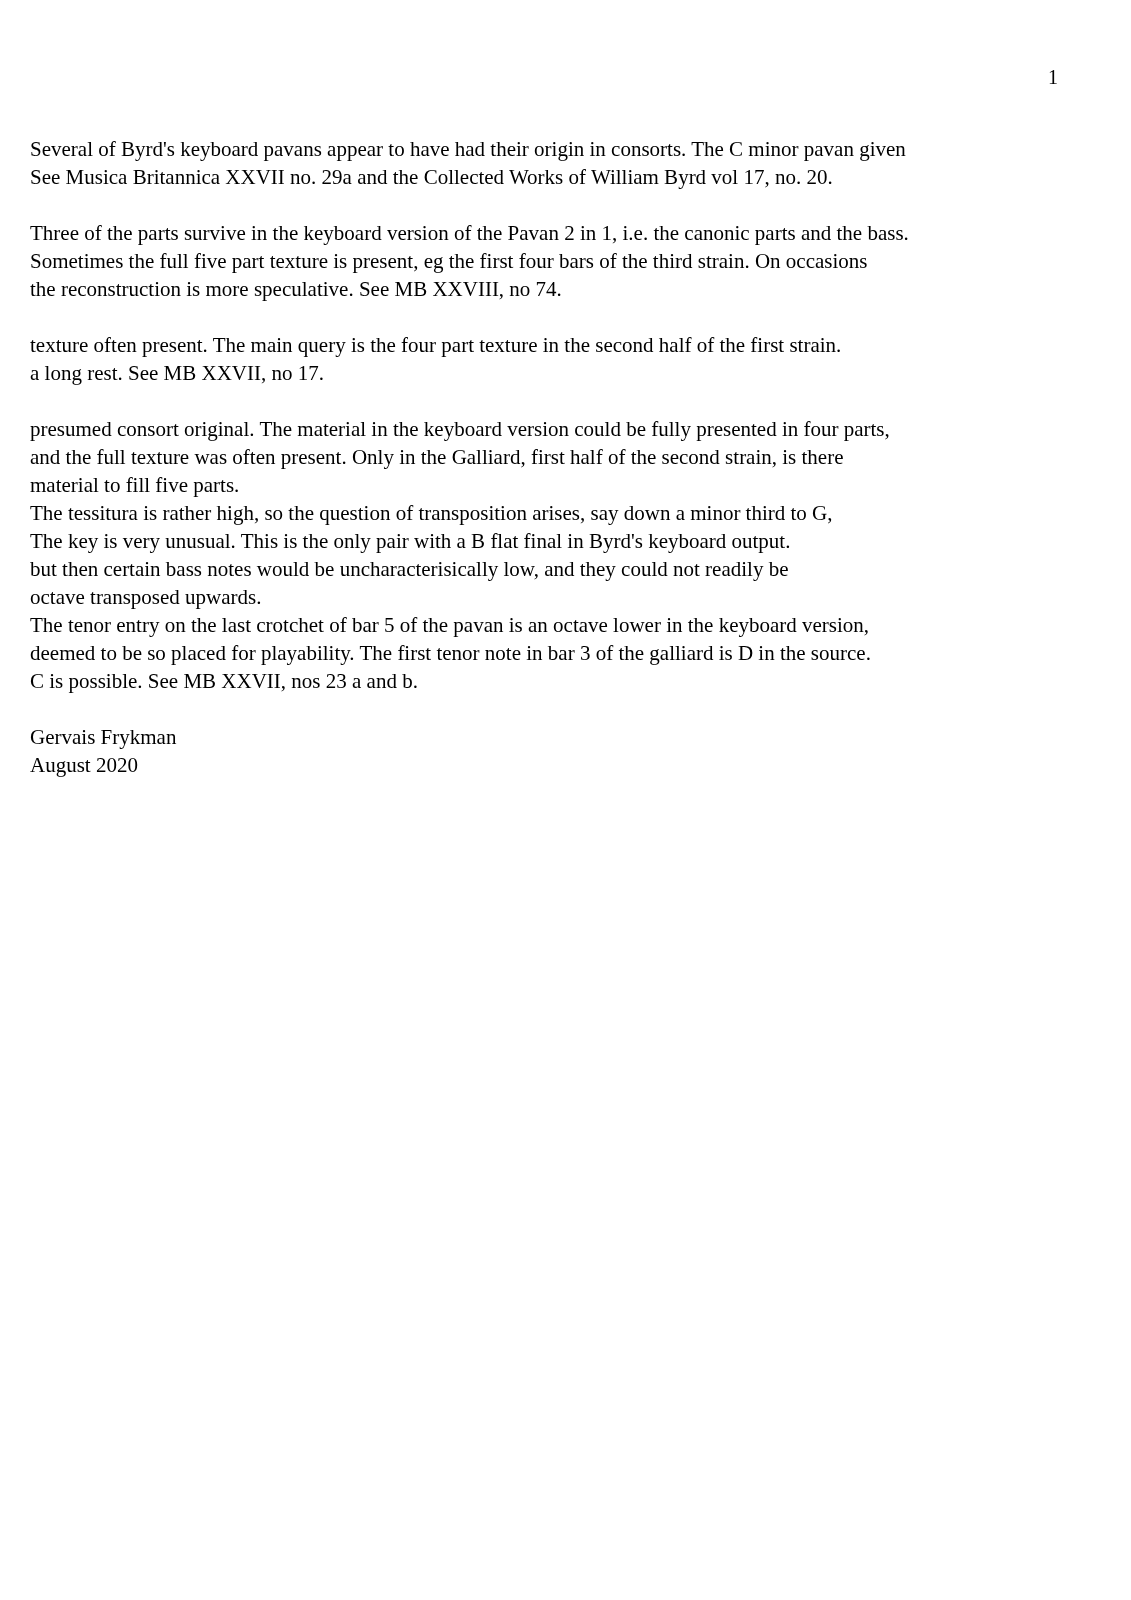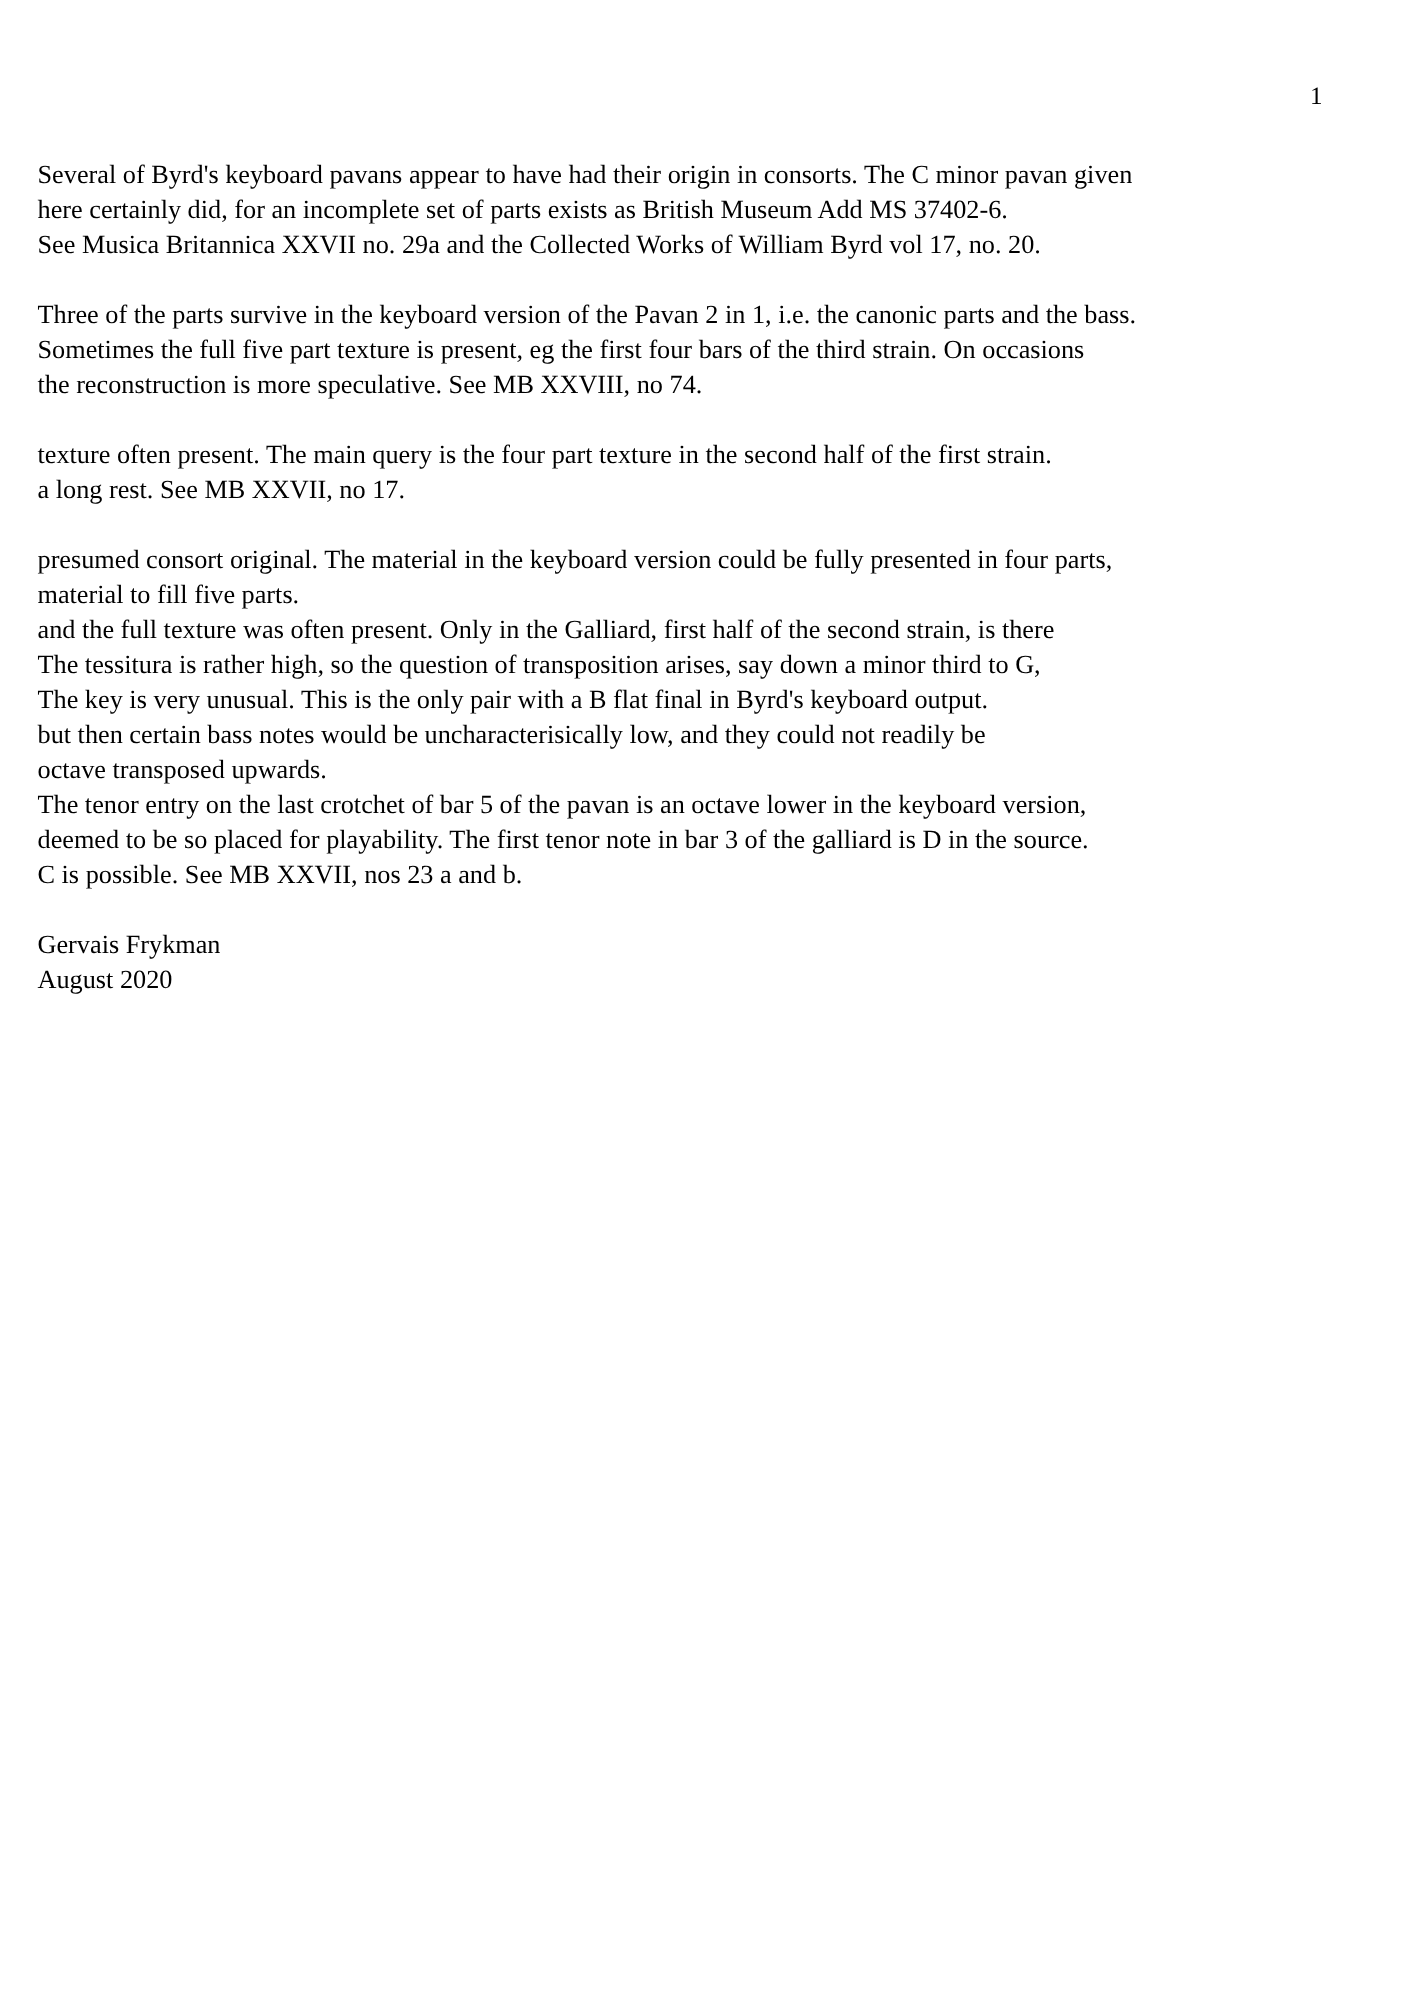--- a/index.html
+++ b/index.html
@@ -21,21 +21,21 @@
   .page-number {
     position: absolute;
     top: 66px;
     left: 1048px;
     font-size: 20px;
     line-height: 23px;
   }
   .content {
     position: absolute;
     left: 30px;
-    top: 125px;
+    top: 135px;
     width: 1075px;
   }
   .para {
     margin: 0 0 28px 0;
   }
   .line {
     min-height: 28px;
   }
   .signature {
     margin: 0;
@@ -45,39 +45,38 @@
 <body>
 
 <div class="page">
 
   <div class="page-number">1</div>
 
   <div class="content">
 
     <div class="para">
       <div class="line">Several of Byrd's keyboard pavans appear to have had their origin in consorts. The C minor pavan given</div>
-      <div class="line">here certainly did, for an incomplete set of parts exists as British Museum Add MS 37402-6.</div>
       <div class="line">See Musica Britannica XXVII no. 29a and the Collected Works of William Byrd vol 17, no. 20.</div>
     </div>
 
     <div class="para">
       <div class="line">Three of the parts survive in the keyboard version of the Pavan 2 in 1, i.e. the canonic parts and the bass.</div>
       <div class="line">Sometimes the full five part texture is present, eg the first four bars of the third strain. On occasions</div>
       <div class="line">the reconstruction is more speculative. See MB XXVIII, no 74.</div>
     </div>
 
     <div class="para">
       <div class="line">texture often present. The main query is the four part texture in the second half of the first strain.</div>
       <div class="line">a long rest. See MB XXVII, no 17.</div>
     </div>
 
     <div class="para">
       <div class="line">presumed consort original. The material in the keyboard version could be fully presented in four parts,</div>
+      <div class="line">and the full texture was often present. Only in the Galliard, first half of the second strain, is there</div>
       <div class="line">material to fill five parts.</div>
-      <div class="line">and the full texture was often present. Only in the Galliard, first half of the second strain, is there</div>
       <div class="line">The tessitura is rather high, so the question of transposition arises, say down a minor third to G,</div>
       <div class="line">The key is very unusual. This is the only pair with a B flat final in Byrd's keyboard output.</div>
       <div class="line">but then certain bass notes would be uncharacterisically low, and they could not readily be</div>
       <div class="line">octave transposed upwards.</div>
       <div class="line">The tenor entry on the last crotchet of bar 5 of the pavan is an octave lower in the keyboard version,</div>
       <div class="line">deemed to be so placed for playability. The first tenor note in bar 3 of the galliard is D in the source.</div>
       <div class="line">C is possible. See MB XXVII, nos 23 a and b.</div>
     </div>
 
     <div class="para signature">

